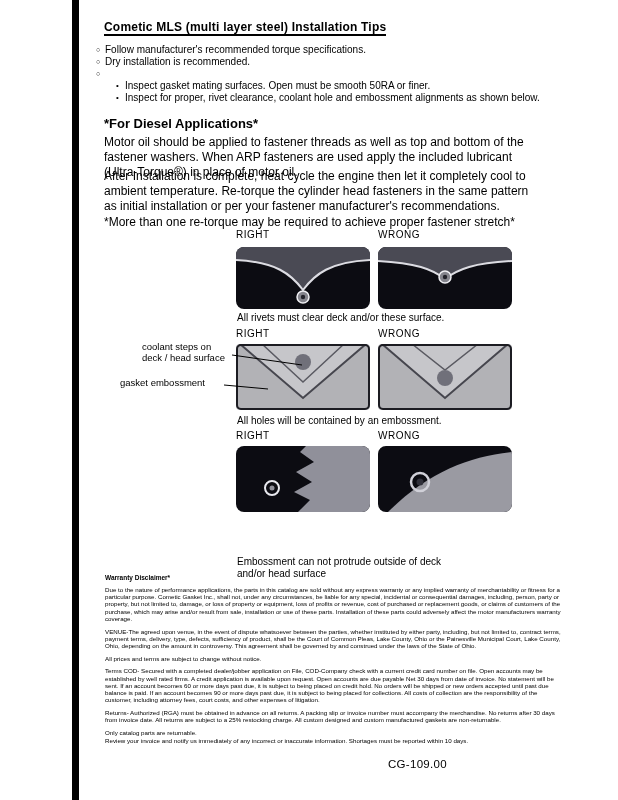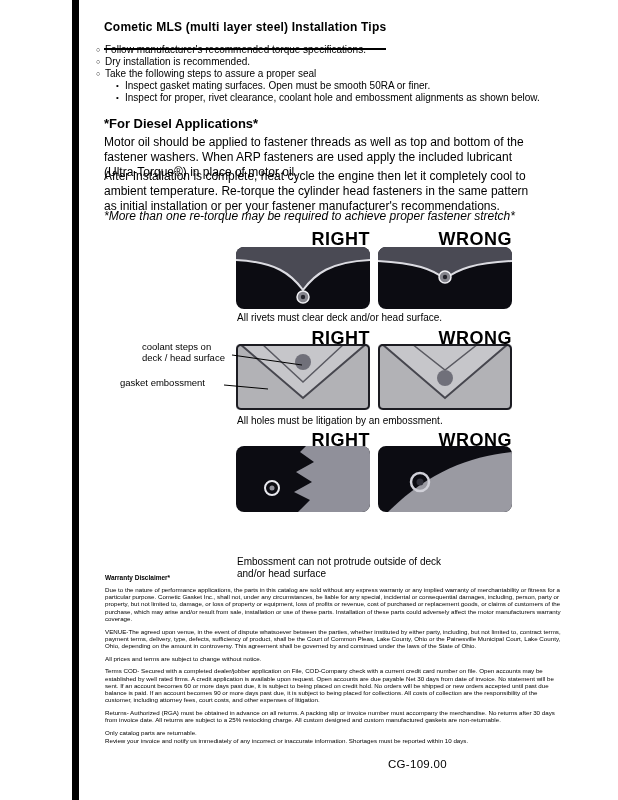--- a/index.html
+++ b/index.html
@@ -2,35 +2,35 @@
 <html><head>
 <meta charset="utf-8">
 <style>
   * { margin:0; padding:0; box-sizing:border-box; }
   html,body { background:#e8e8e8; }
   body { width:618px; height:800px; font-family:"Liberation Sans", sans-serif; color:#000; }
   .page { position:relative; width:618px; height:800px; background:#ffffff; overflow:hidden; }
   .left-bar { position:absolute; left:72px; top:0; width:7px; height:800px; background:#000; }
 
   .title { position:absolute; left:104px; top:20px; font-size:12px; font-weight:bold;
-           border-bottom:2px solid #000; padding-bottom:14px; letter-spacing:0.2px; }
+           border-bottom:2px solid #000; padding-bottom:0; letter-spacing:0.2px; }
 
   .tips { position:absolute; left:96px; top:44px; width:480px; font-size:10px; line-height:12px; }
   .bullet { display:flex; }
   .bullet .mk { width:9px; font-size:7px; line-height:12px; flex:none; }
   .bullet.sub { margin-left:20px; }
   .bullet.sub .mk { font-size:8px; }
 
   .diesel-h { position:absolute; left:104px; top:116px; font-size:13px; font-weight:bold; }
   .para { position:absolute; left:104px; width:428px; font-size:12px; line-height:15px; }
   .p1 { top:135px; }
   .p2 { top:169px; }
-  .note { top:209px;font-style:italic; }
+  .note { top:215px; }
 
-  .dg-label { position:absolute; width:134px; text-align:right; font-size:18px; letter-spacing:0.5px;font-weight:bold; }
+  .dg-label { position:absolute; width:134px; text-align:left; font-size:10px; letter-spacing:0.5px; }
   .dg-img { position:absolute; width:134px; }
   .dg-img svg { display:block; width:134px; }
   .caption { position:absolute; left:237px; font-size:10px; line-height:12px; }
 
   .ann { position:absolute; font-size:9.5px; line-height:11px; }
   .ann1 { left:142px; top:341px; width:100px; }
   .ann2 { left:120px; top:377px; white-space:nowrap; }
   .ann-lines { position:absolute; left:210px; top:345px; pointer-events:none; z-index:5; }
 
   .legal { position:absolute; left:105px; top:574px; width:458px; }
@@ -52,21 +52,20 @@
     <div class="bullet">
       <span class="mk">○</span>
       <span>Follow manufacturer's recommended torque specifications.</span>
     </div>
     <div class="bullet">
       <span class="mk">○</span>
       <span>Dry installation is recommended.</span>
     </div>
     <div class="bullet">
       <span class="mk">○</span>
-      <span>Take the following steps to assure a proper seal</span>
     </div>
     <div class="bullet sub">
       <span class="mk">•</span>
       <span>Inspect gasket mating surfaces.  Open must be smooth 50RA or finer.</span>
     </div>
     <div class="bullet sub">
       <span class="mk">•</span>
       <span>Inspect for proper, rivet clearance, coolant hole and embossment alignments as shown below.</span>
     </div>
   </div>
@@ -100,21 +99,21 @@
         </clipPath>
       <g clip-path="url(#r1b)">
         <rect width="134" height="62" fill="#0c0c12"></rect>
         <path d="M0 0 L134 0 L134 14 C96 16 80 22 67 32 C54 22 38 16 0 14 Z" fill="#4a4a54"></path>
         <path d="M0 14 C38 16 54 22 67 32 C80 22 96 16 134 14" fill="none" stroke="#dcdce2" stroke-width="2"></path>
         <circle cx="67" cy="30" r="6" fill="#85858d" stroke="#f0f0f4" stroke-width="1.5"></circle>
         <circle cx="67" cy="30" r="2.2" fill="#22222a"></circle>
       </g>
     </svg>
   </div>
-  <div class="caption" style="top:312px;">All rivets must clear deck and/or head surface.</div>
+  <div class="caption" style="top:312px;">All rivets must clear deck and/or these surface.</div>
 
   <div class="dg-label" style="left:236px; top:328px;">RIGHT</div>
   <div class="dg-label" style="left:378px; top:328px;">WRONG</div>
 
   <div class="ann ann1">
     <div>coolant steps on</div>
     <div>deck / head surface</div>
   </div>
   <div class="ann ann2">gasket embossment</div>
   <svg class="ann-lines" width="110" height="55">
@@ -143,21 +142,21 @@
         </clipPath>
       <g clip-path="url(#r2b)">
         <rect width="134" height="66" fill="#b2b2b6"></rect>
         <path d="M4 0 L67 54 L130 0" fill="#c6c6ca" stroke="#46464e" stroke-width="2"></path>
         <path d="M34 0 L67 26 L100 0" fill="none" stroke="#5a5a62" stroke-width="1.5"></path>
         <circle cx="67" cy="34" r="8" fill="#70707a"></circle>
       </g>
       <rect x="1" y="1" width="132" height="64" rx="4" fill="none" stroke="#1c1c22" stroke-width="2"></rect>
     </svg>
   </div>
-  <div class="caption" style="top:415px;">All holes must be litigation by an embossment.</div>
+  <div class="caption" style="top:415px;">All holes will be contained by an embossment.</div>
 
   <div class="dg-label" style="left:236px; top:430px;">RIGHT</div>
   <div class="dg-label" style="left:378px; top:430px;">WRONG</div>
 
   <div class="dg-img" style="left:236px; top:446px;">
     <svg viewBox="0 0 134 66">
       <clipPath id="r3a">
           <rect width="134" height="66" rx="8"></rect>
         </clipPath>
       <g clip-path="url(#r3a)">

